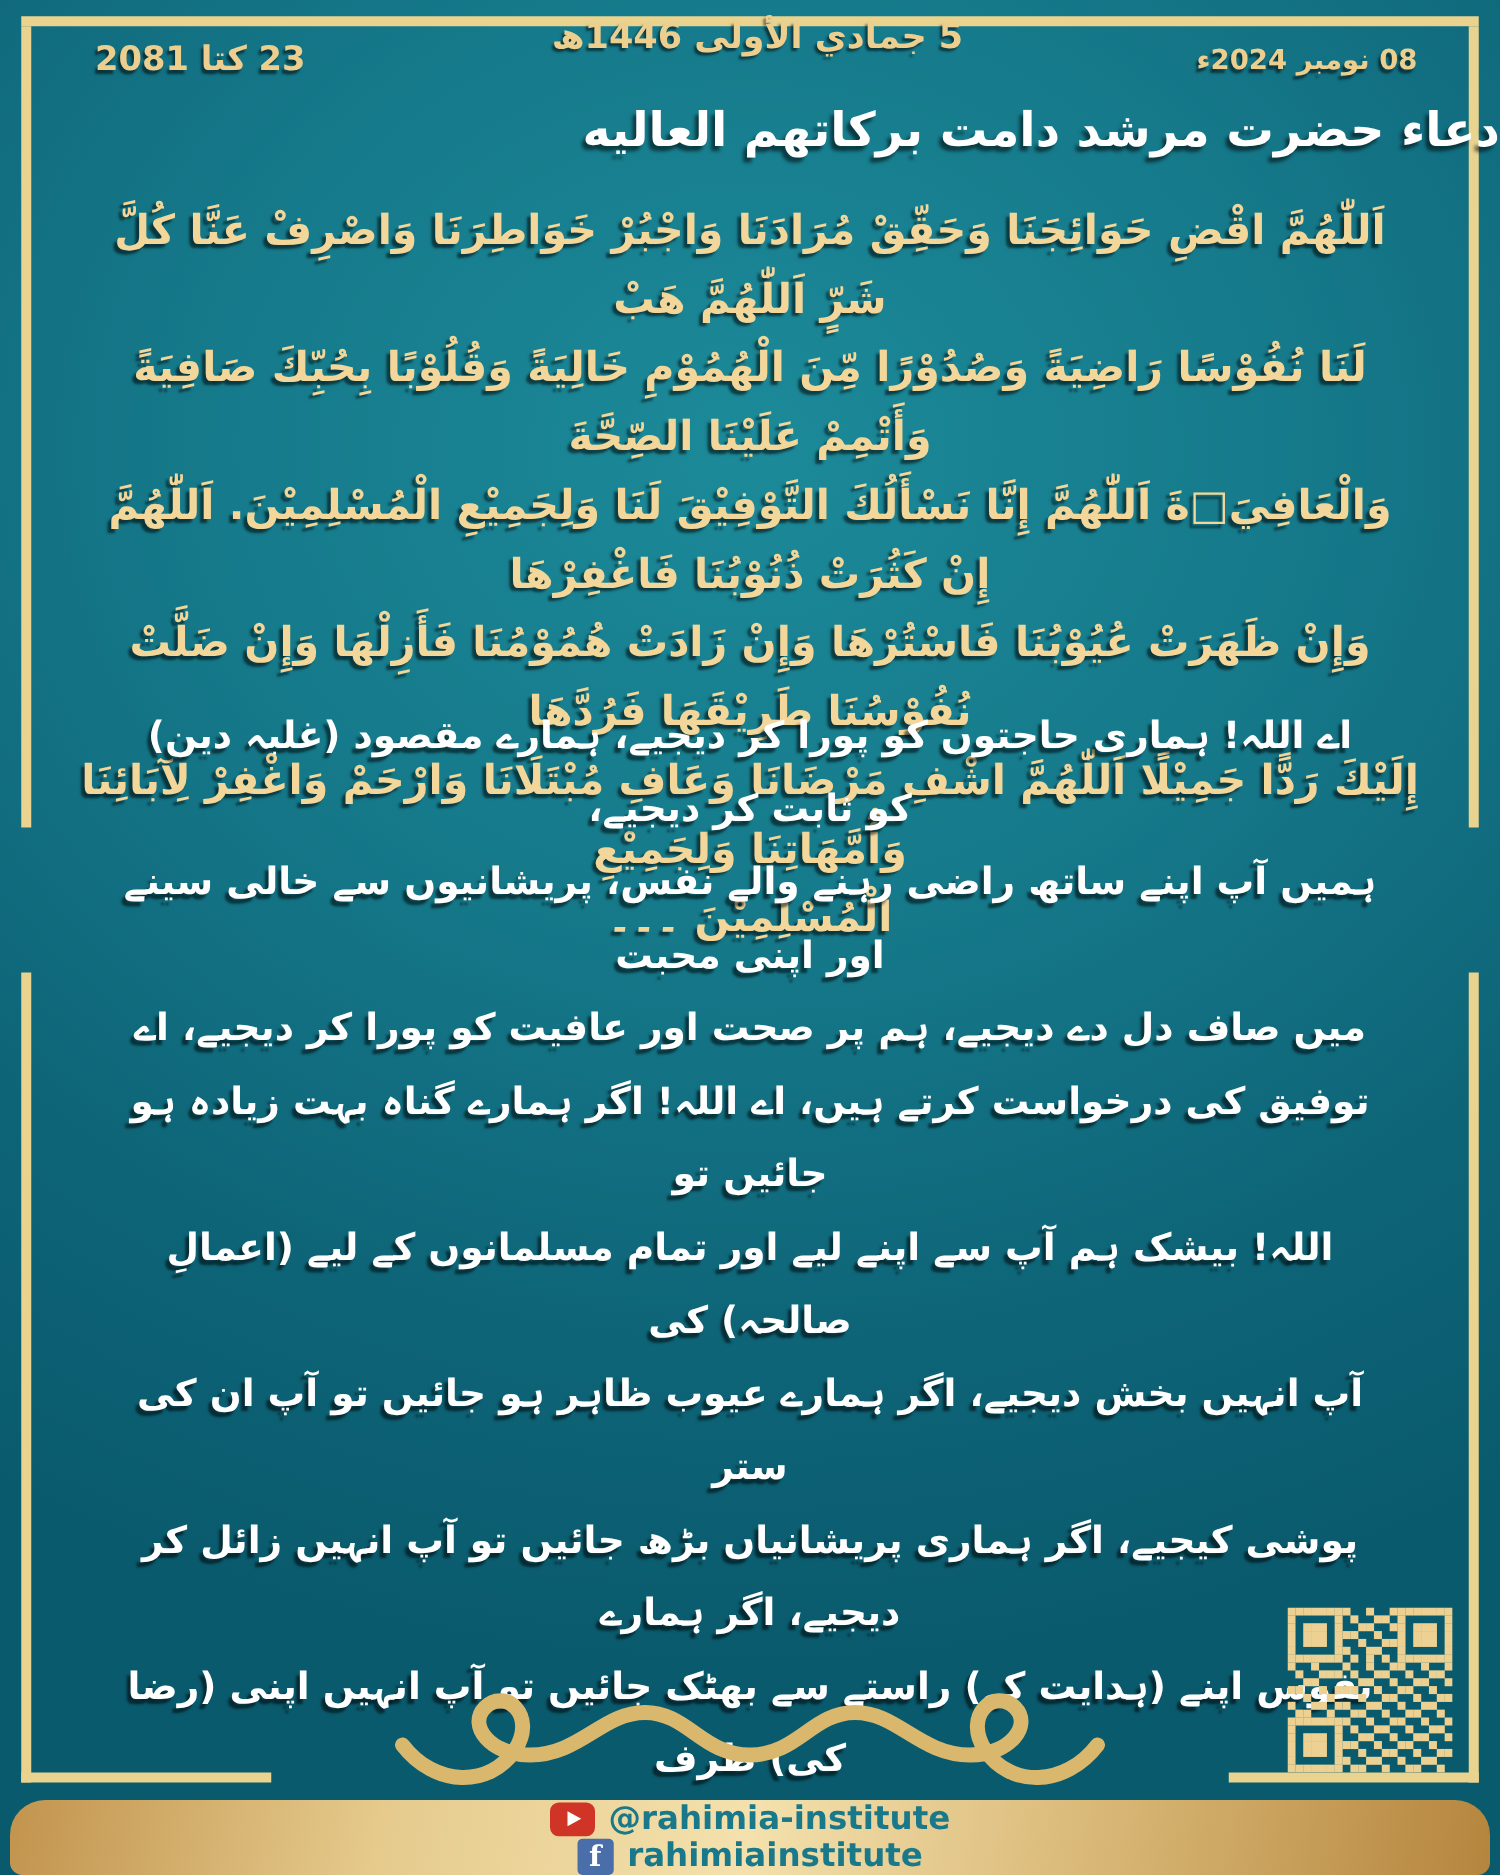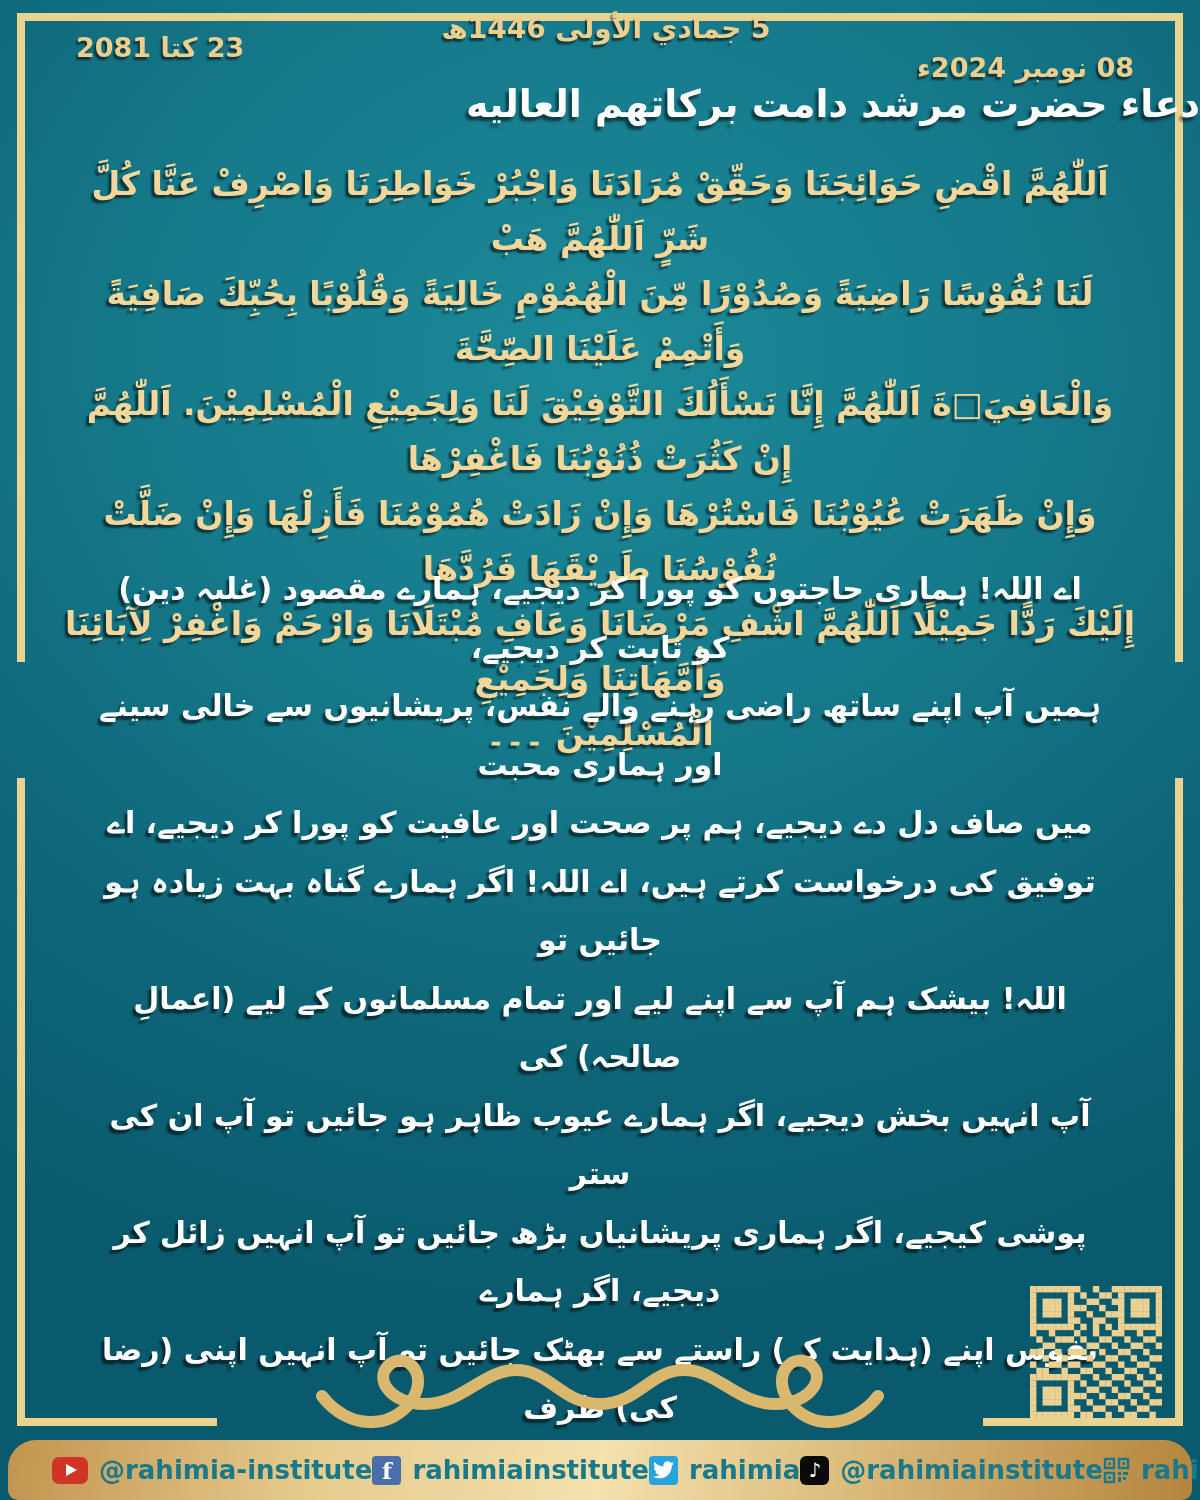--- a/index.html
+++ b/index.html
@@ -17,21 +17,21 @@
   }
   
   .gold-line{position:absolute;background:#e9d38f;}
   
   .hdr-text{
     position:absolute;color:#eccf8f;font-weight:bold;
     text-shadow:-2px 3px 2px rgba(0,0,0,.55);
     white-space:nowrap;
   }
   .date-center{top:12px;left:0;right:0;text-align:center;font-size:28px;margin-left:12px;}
-  .date-right{top:52px;right:66px;font-size:27px;}
+  .date-right{top:36px;right:66px;font-size:22px;}
   .date-left{top:32px;left:76px;font-size:27px;}
   .page-title{
     position:absolute;top:82px;left:0;right:0;text-align:right;
     color:#ffffff;font-size:38px;font-weight:bold;
     text-shadow:-3px 4px 3px rgba(0,0,0,.55);
   }
   
   .arabic-block{
     position:absolute;top:156px;left:62px;right:62px;
     direction:rtl;text-align:center;
@@ -62,20 +62,21 @@
   .flourish{position:absolute;left:300px;top:1338px;width:600px;height:100px;}
   
   .qr{position:absolute;left:1030px;top:1286px;width:132px;height:132px;}
   
   .footer-bar{
     position:absolute;left:8px;right:8px;bottom:0;height:60px;
     border-radius:28px 28px 10px 10px;
     background:linear-gradient(100deg,#c2944e 0%,#e5ca8c 25%,#f4e1ad 50%,#d9b877 73%,#b5853d 100%);
     display:flex;align-items:center;justify-content:space-between;
     padding:0 44px;
+    flex-direction:column;
   }
   .social-item{display:flex;align-items:center;gap:11px;cursor:pointer;}
   .social-label{
     color:#19798a;font-size:26px;font-weight:bold;white-space:nowrap;
     font-family:"DejaVu Sans", sans-serif;
   }
   .icon-box{display:flex;align-items:center;justify-content:center;flex:0 0 auto;}
   .yt-box{width:36px;height:27px;border-radius:7px;background:#cf3427;}
   .yt-tri{width:0;height:0;border-left:11px solid #fff;border-top:6.5px solid transparent;border-bottom:6.5px solid transparent;margin-left:3px;}
   .fb-box{width:29px;height:29px;border-radius:4px;background:#4a6ea9;color:#fff;font-size:23px;font-weight:bold;font-family:"DejaVu Serif",serif;}
@@ -104,21 +105,21 @@
     <div>اَللّٰهُمَّ اقْضِ حَوَائِجَنَا وَحَقِّقْ مُرَادَنَا وَاجْبُرْ خَوَاطِرَنَا وَاصْرِفْ عَنَّا كُلَّ شَرٍّ اَللّٰهُمَّ هَبْ</div>
     <div>لَنَا نُفُوْسًا رَاضِيَةً وَصُدُوْرًا مِّنَ الْهُمُوْمِ خَالِيَةً وَقُلُوْبًا بِحُبِّكَ صَافِيَةً وَأَتْمِمْ عَلَيْنَا الصِّحَّةَ</div>
     <div>وَالْعَافِيَ□ةَ اَللّٰهُمَّ إِنَّا نَسْأَلُكَ التَّوْفِيْقَ لَنَا وَلِجَمِيْعِ الْمُسْلِمِيْنَ. اَللّٰهُمَّ إِنْ كَثُرَتْ ذُنُوْبُنَا فَاغْفِرْهَا</div>
     <div>وَإِنْ ظَهَرَتْ عُيُوْبُنَا فَاسْتُرْهَا وَإِنْ زَادَتْ هُمُوْمُنَا فَأَزِلْهَا وَإِنْ ضَلَّتْ نُفُوْسُنَا طَرِيْقَهَا فَرُدَّهَا</div>
     <div>إِلَيْكَ رَدًّا جَمِيْلًا اَللّٰهُمَّ اشْفِ مَرْضَانَا وَعَافِ مُبْتَلَانَا وَارْحَمْ وَاغْفِرْ لِآبَائِنَا وَأُمَّهَاتِنَا وَلِجَمِيْعِ</div>
     <div>الْمُسْلِمِيْنَ ۔۔۔</div>
   </div>
 
   <div class="urdu-block">
     <div>اے اللہ! ہماری حاجتوں کو پورا کر دیجیے، ہمارے مقصود (غلبہ دین) کو ثابت کر دیجیے،</div>
-    <div>ہمیں آپ اپنے ساتھ راضی رہنے والے نفس، پریشانیوں سے خالی سینے اور ہماری محبت</div>
+    <div>ہمیں آپ اپنے ساتھ راضی رہنے والے نفس، پریشانیوں سے خالی سینے اور اپنی محبت</div>
     <div>میں صاف دل دے دیجیے، ہم پر صحت اور عافیت کو پورا کر دیجیے، اے</div>
     <div>توفیق کی درخواست کرتے ہیں، اے اللہ! اگر ہمارے گناہ بہت زیادہ ہو جائیں تو</div>
     <div>اللہ! بیشک ہم آپ سے اپنے لیے اور تمام مسلمانوں کے لیے (اعمالِ صالحہ) کی</div>
     <div>آپ انہیں بخش دیجیے، اگر ہمارے عیوب ظاہر ہو جائیں تو آپ ان کی ستر</div>
     <div>پوشی کیجیے، اگر ہماری پریشانیاں بڑھ جائیں تو آپ انہیں زائل کر دیجیے، اگر ہمارے</div>
     <div>نفوس اپنے (ہدایت کے) راستے سے بھٹک جائیں تو آپ انہیں اپنی (رضا کی) طرف</div>
     <div>عمدہ واپسی دے دیجیے، اے اللہ! ہمارے بیماروں کو شفا دے دیجیے، ہمارے آزمائش میں</div>
 
   </div>
 

